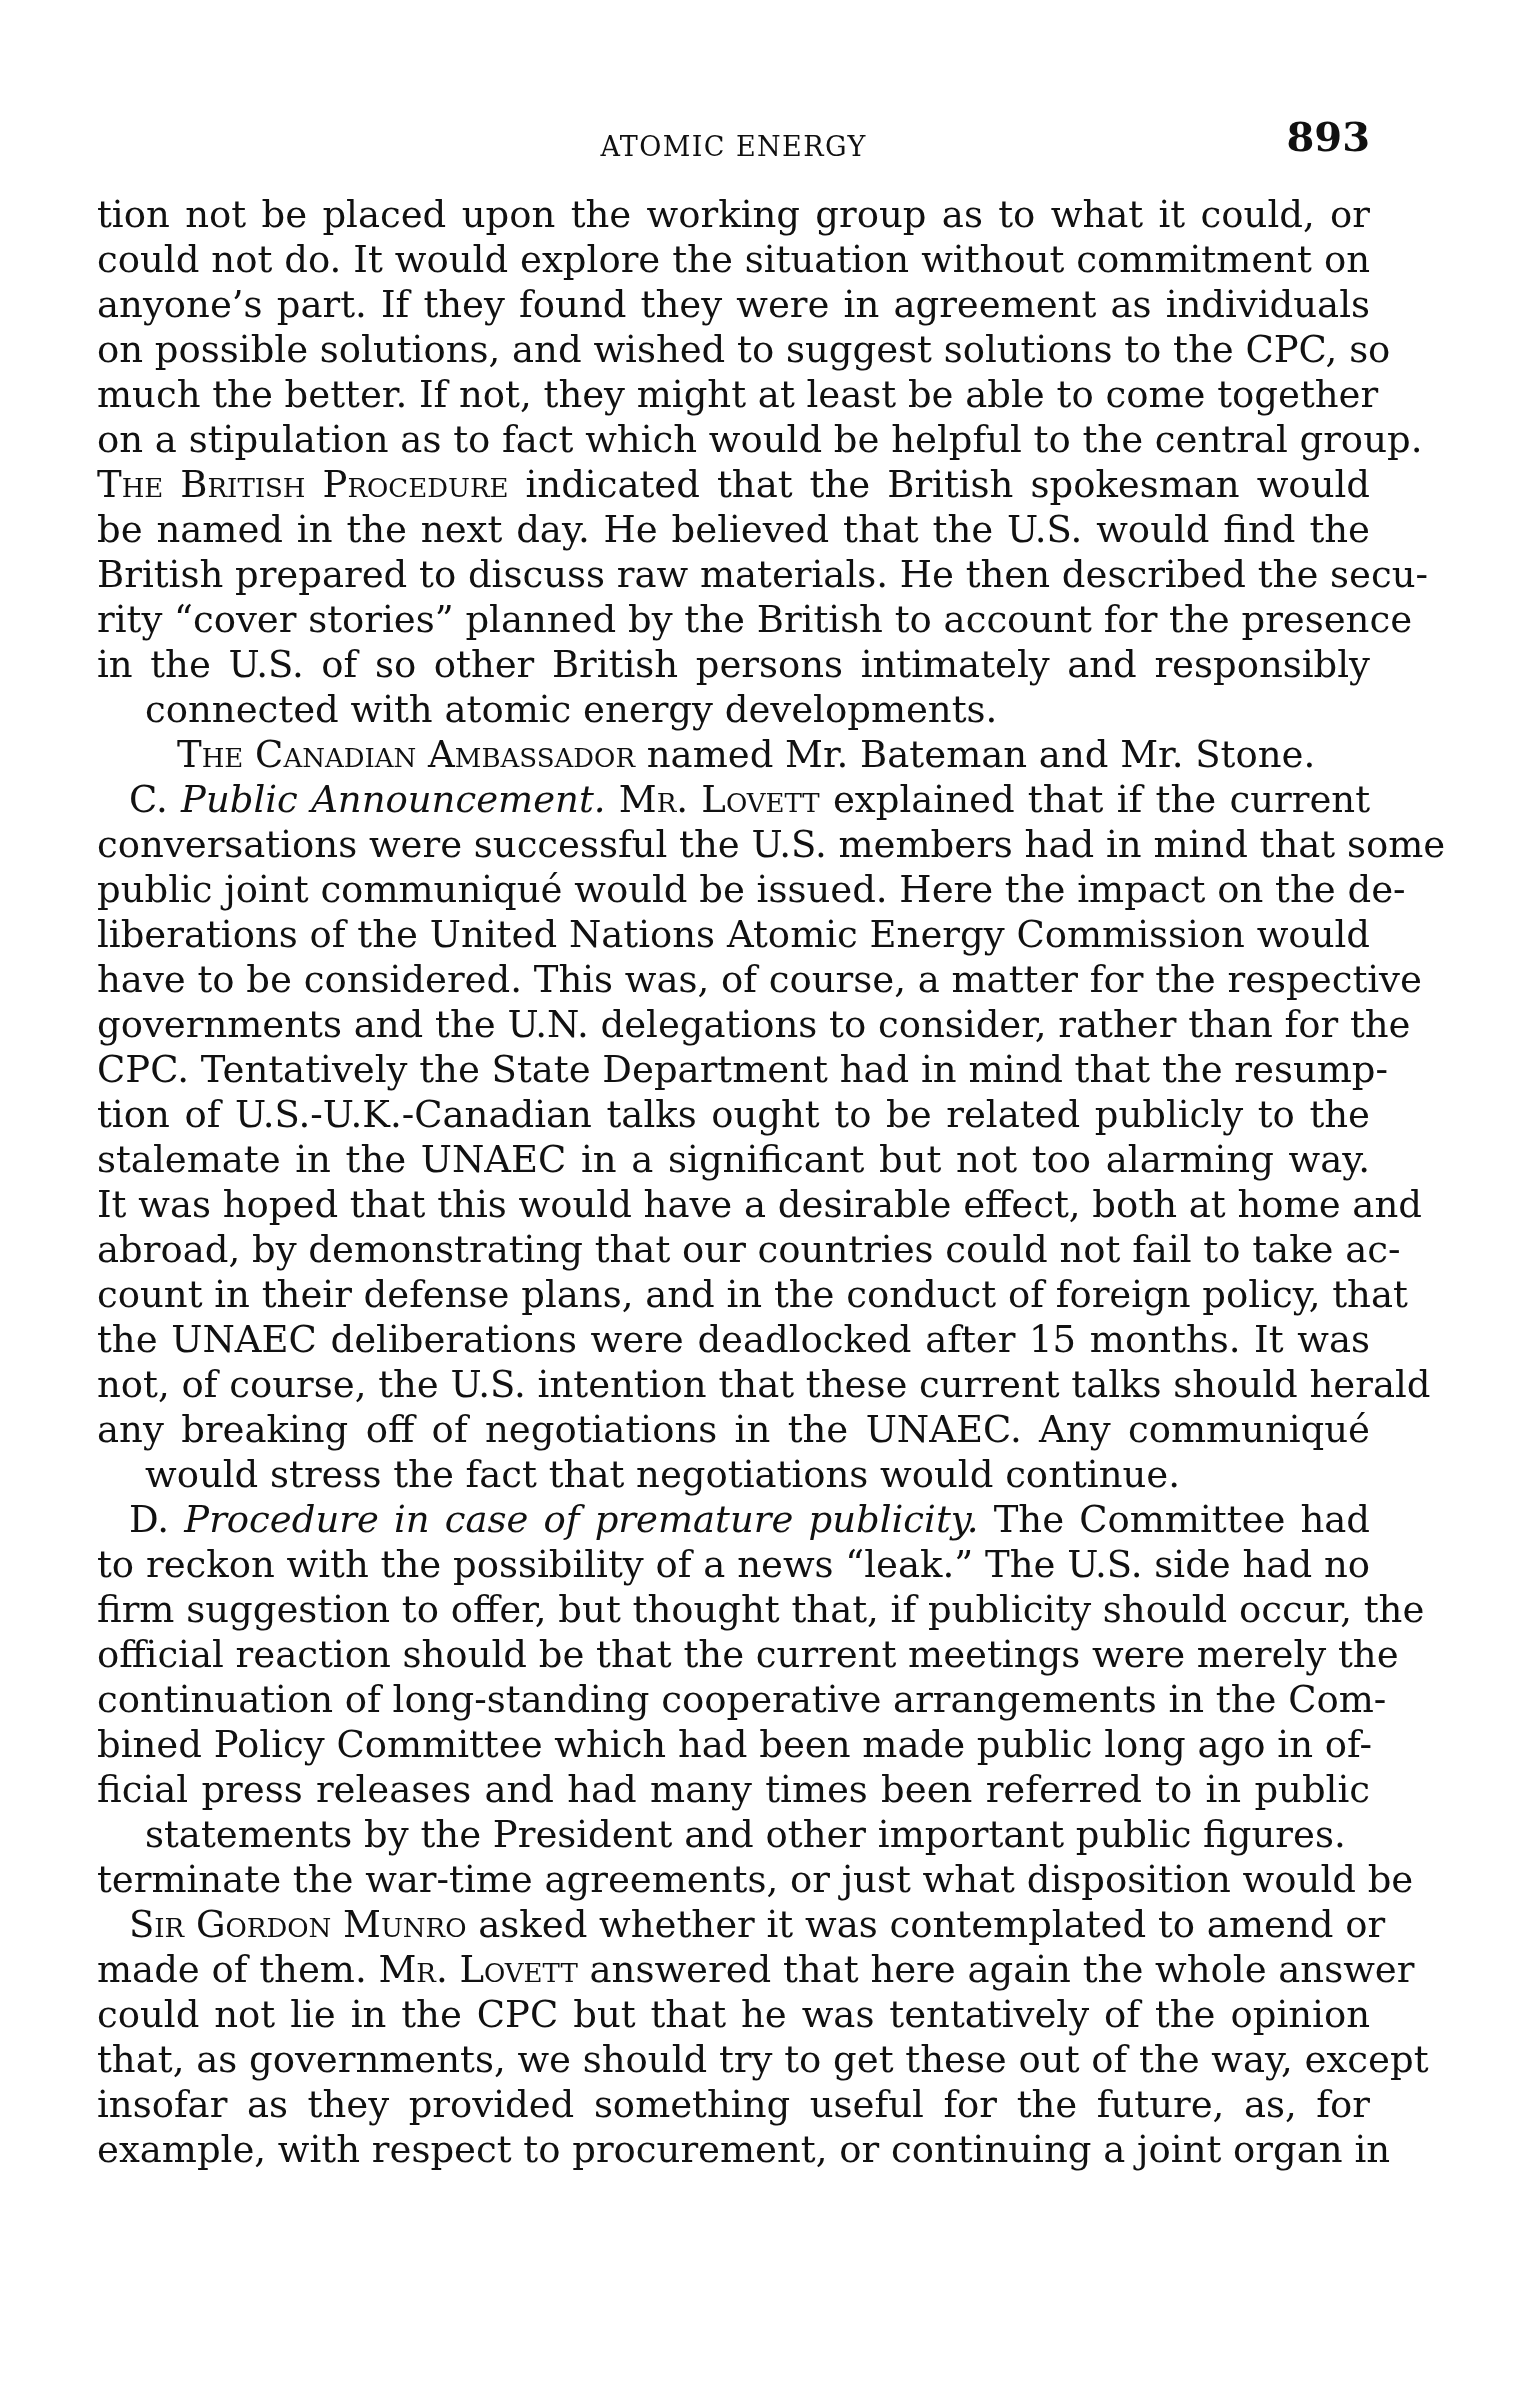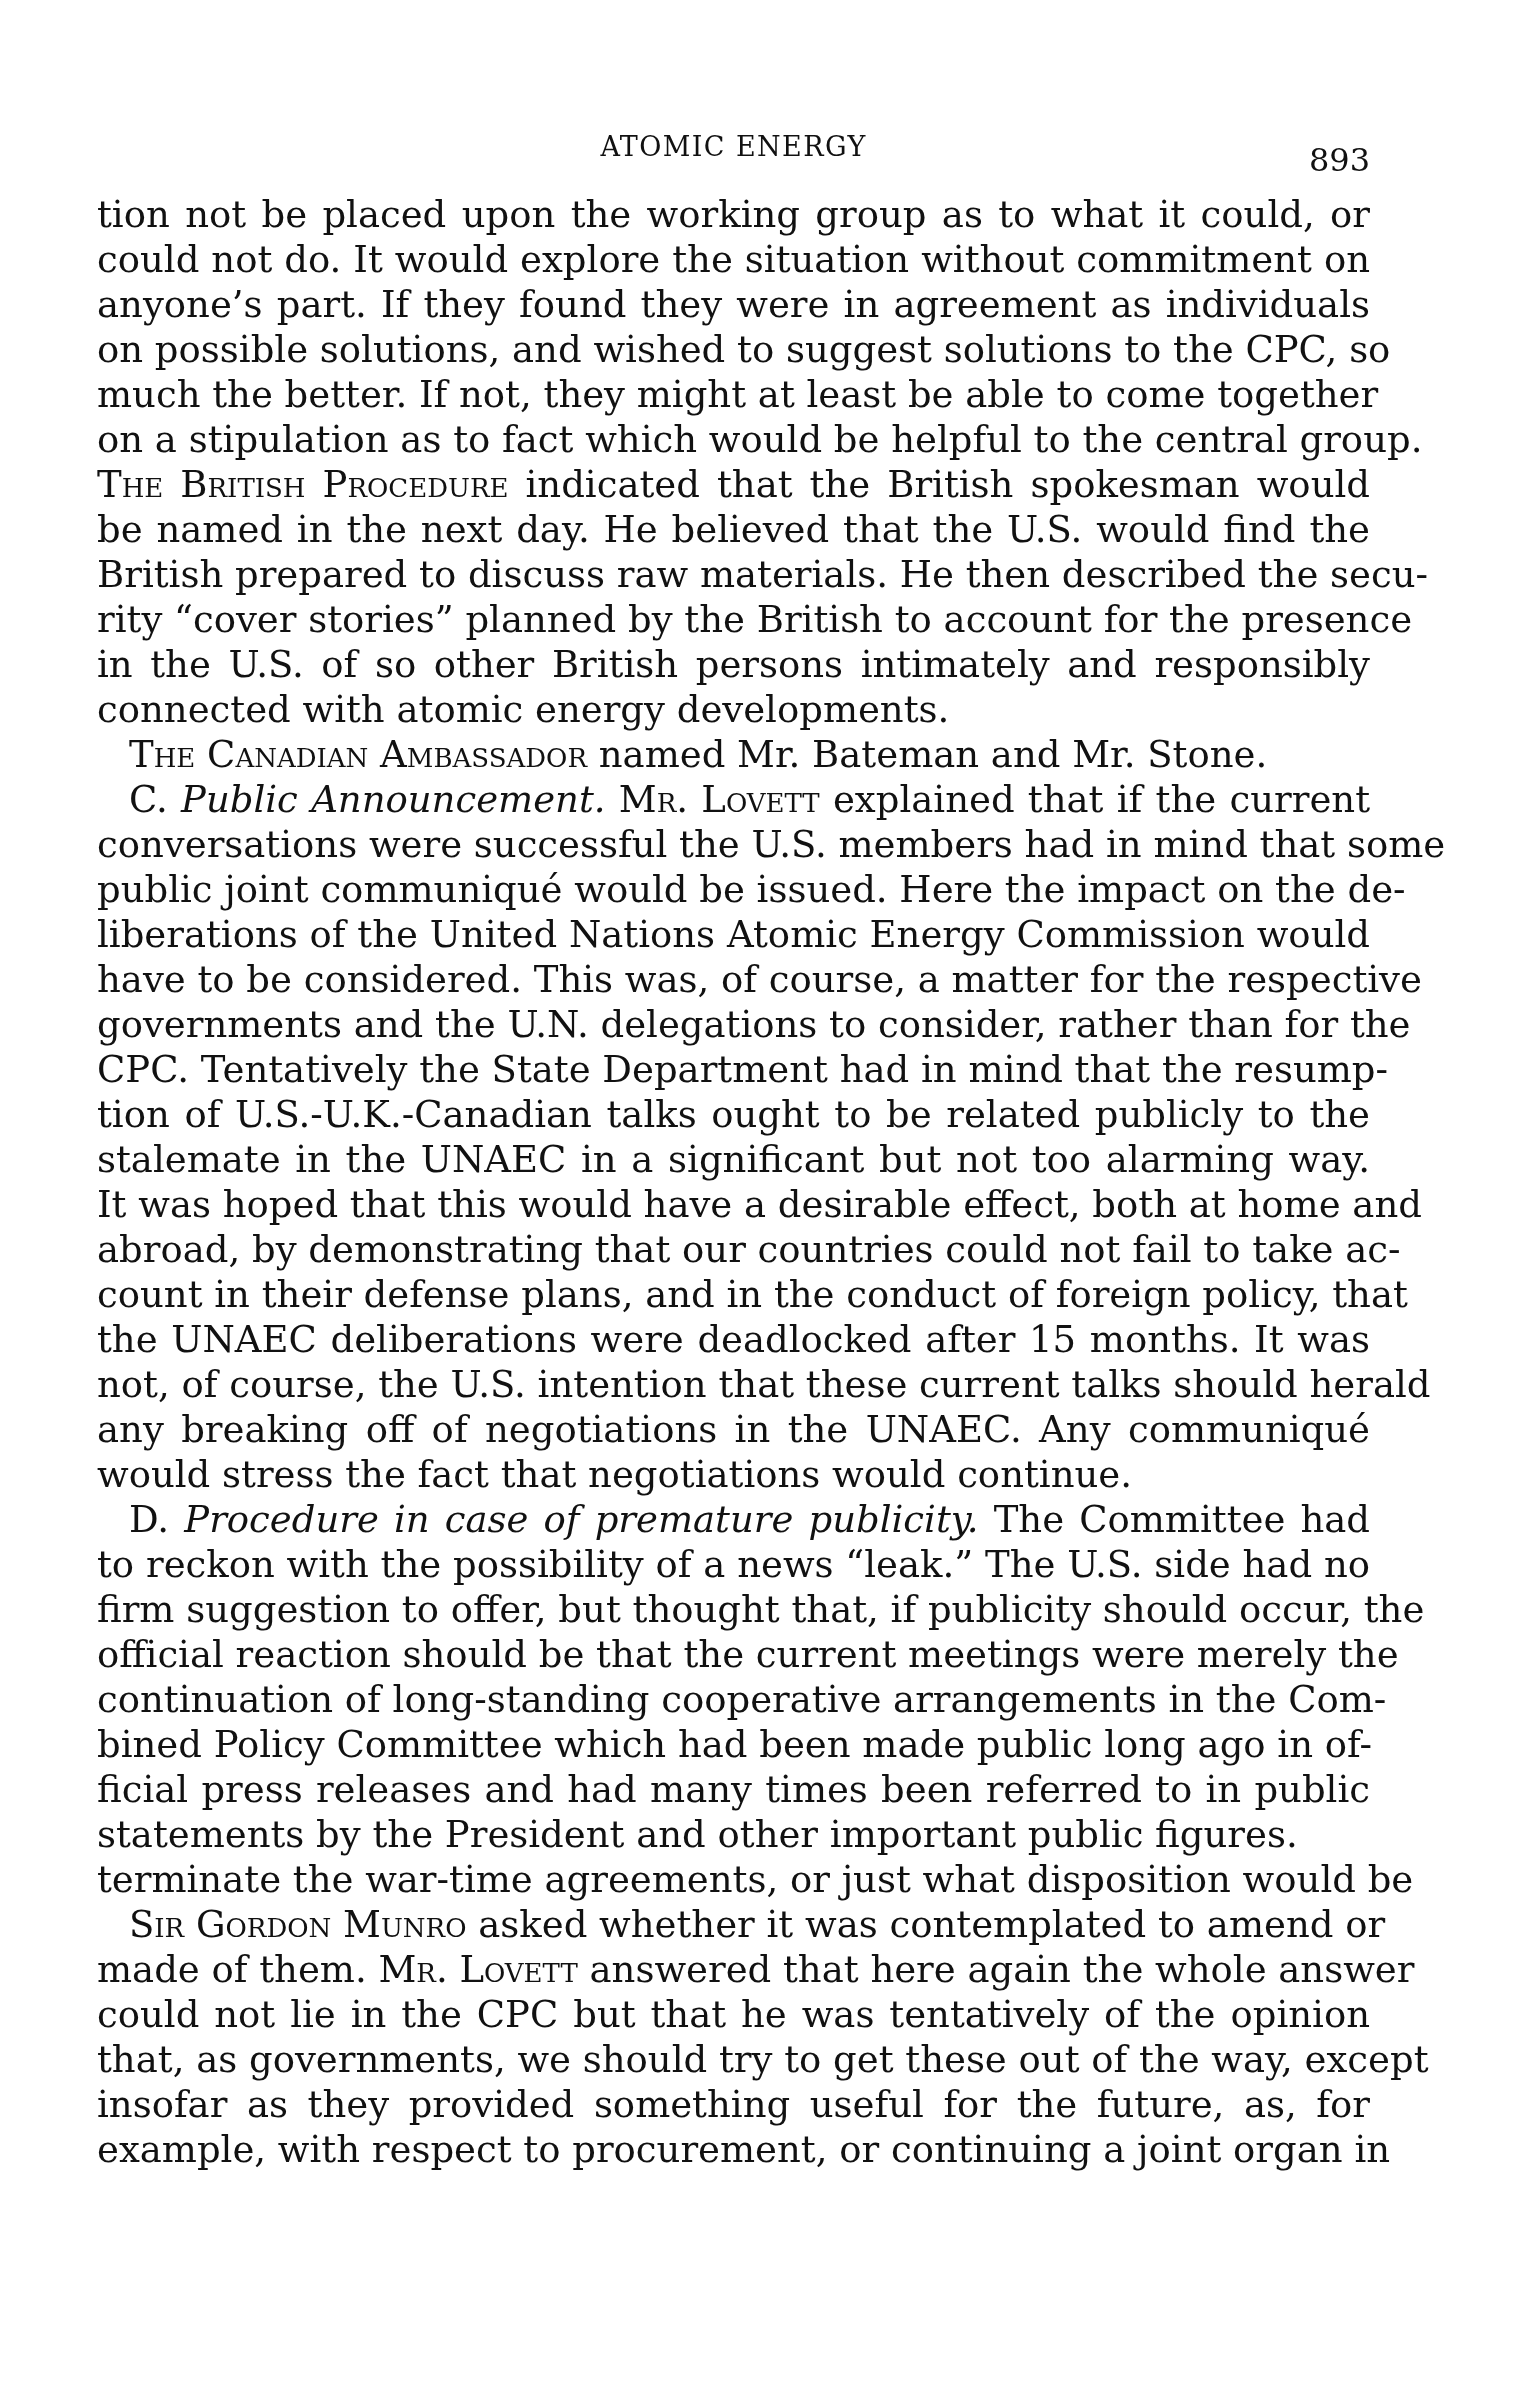--- a/index.html
+++ b/index.html
@@ -1,25 +1,25 @@
 <!DOCTYPE html>
 <html style="font-size:7.7px"><head>
 <meta charset="utf-8">
 <style>
   html,body{margin:0;padding:0;background:#ffffff;}
   body{width:1514px;height:2493px;position:relative;overflow:hidden;
        font-family:"DejaVu Serif","Liberation Serif",serif;color:#111;}
   .header{position:absolute;top:113px;left:97px;width:1273px;height:48px;}
   .running-title{position:absolute;left:0;right:0;text-align:center;top:18px;
        font-size:27px;letter-spacing:1.4px;}
-  .page-number{position:absolute;right:0;top:0;font-size:32px;font-weight:normal;margin-top:28px;}
+  .page-number{position:absolute;right:0;top:0;font-size:40px;font-weight:bold;}
   .body{position:absolute;top:192px;left:97px;width:1273px;}
   .line{height:45px;line-height:45px;font-size:37px;white-space:nowrap;
         text-align:justify;text-align-last:justify;overflow:visible;}
-  .line.last{text-align-last:left;}
+  .line.last{text-align-last:left;margin-left:48px;}
   .line.indent{padding-left:32px;}
   .sc{font-variant:small-caps;}
   .i{font-style:italic;}
 </style>
 </head>
 <body>
 
 <div class="header">
   <div class="running-title">ATOMIC ENERGY</div>
   <div class="page-number">893</div>

